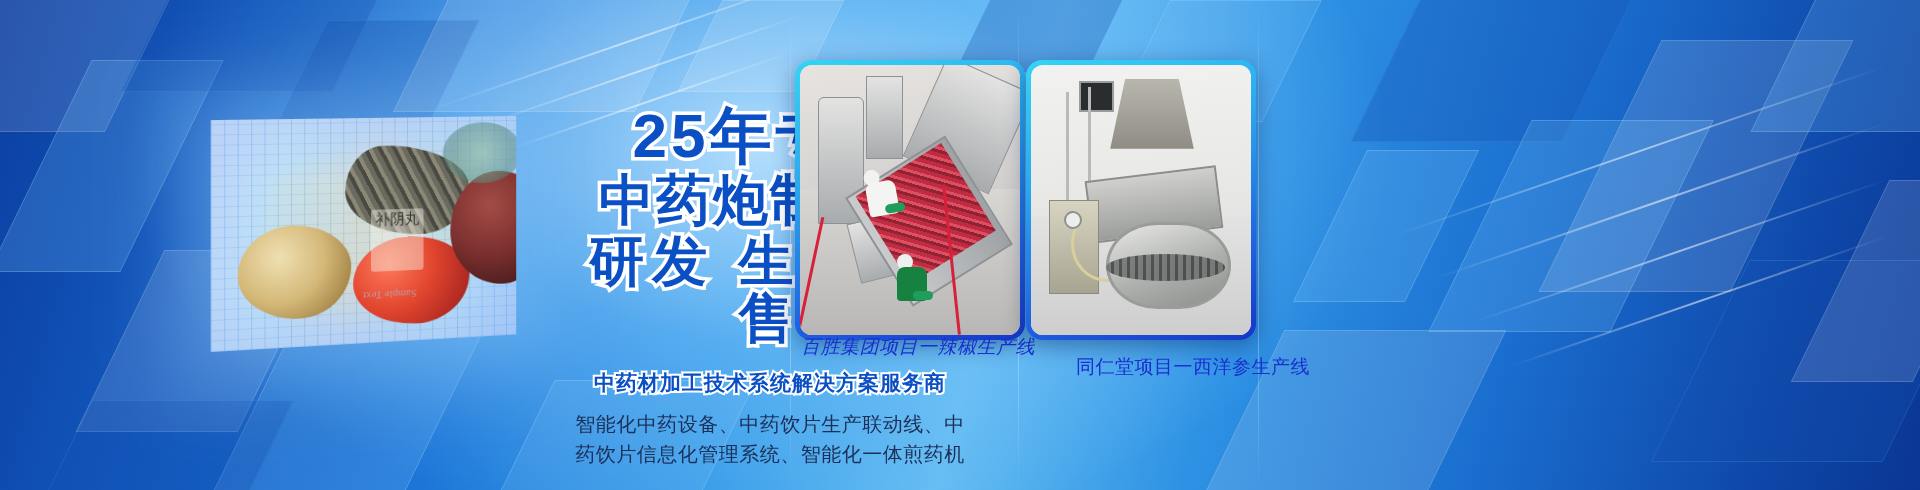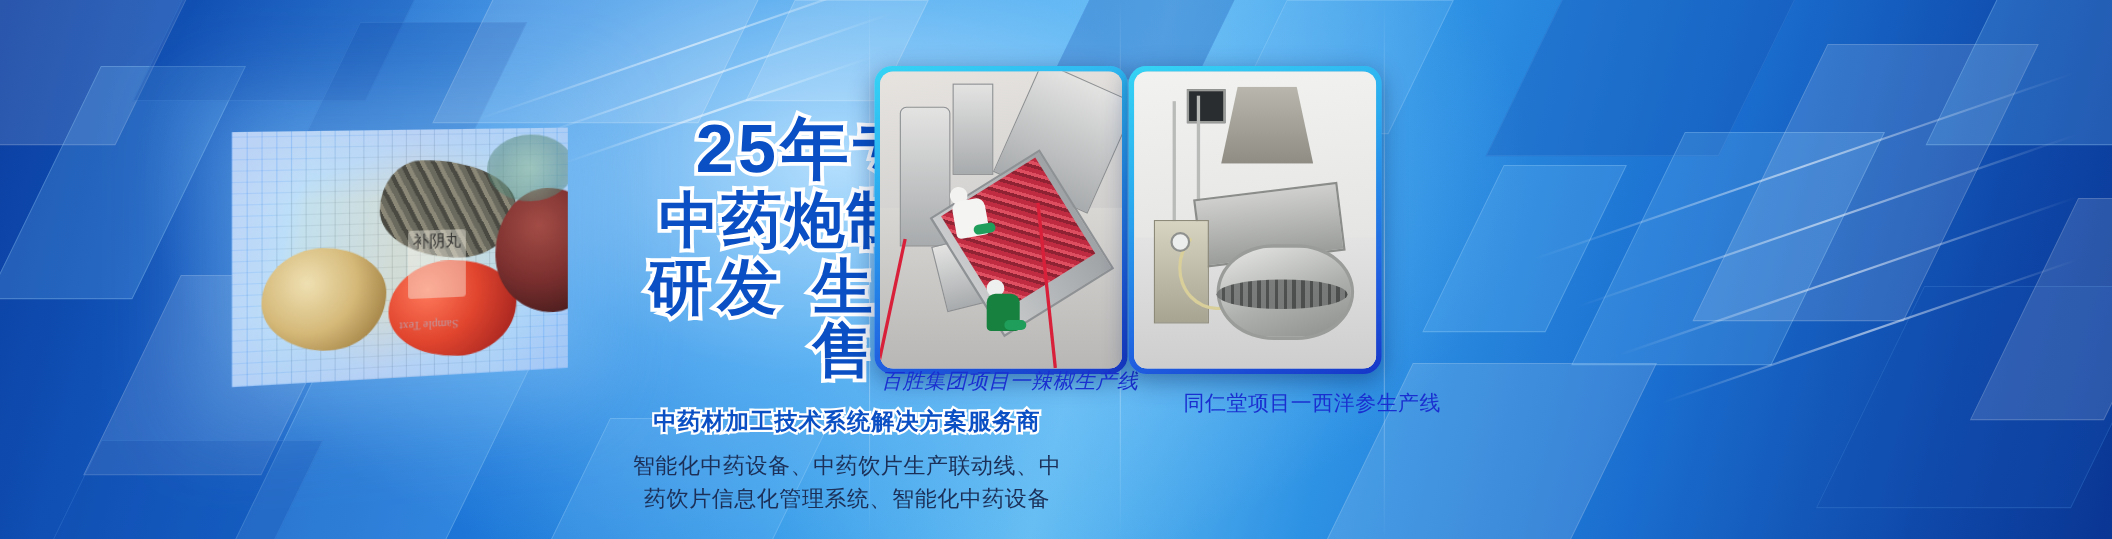--- a/index.html
+++ b/index.html
@@ -175,21 +175,21 @@
     <div class="watermark">Sample Text</div>
   </div>
 
   <div class="copy">
     <div class="hl hl1">25年专注</div>
     <div class="hl hl2">中药炮制设备</div>
     <div class="hl hl3">研发 生产 销售</div>
     <div class="sub">中药材加工技术系统解决方案服务商</div>
     <div class="desc">
       <div>智能化中药设备、中药饮片生产联动线、中</div>
-      <div>药饮片信息化管理系统、智能化中药设备</div>
+      <div>药饮片信息化管理系统、智能化一体煎药机</div>
     </div>
   </div>
 
   <div class="card" id="card-1">
     <div class="ph">
       <div class="p1">
         <div class="floor"></div>
         <div class="mach m1"></div>
           <div class="mach m2"></div>
         <div class="mach m3"></div>

